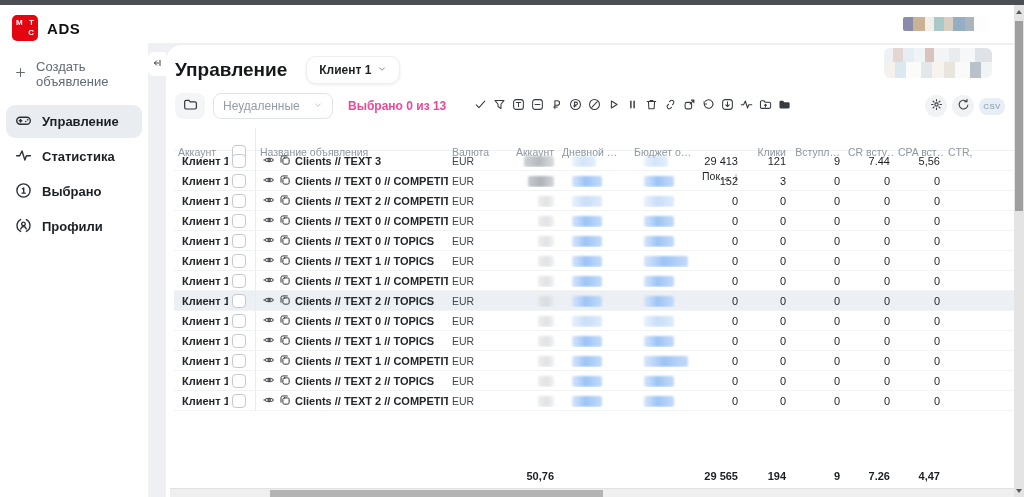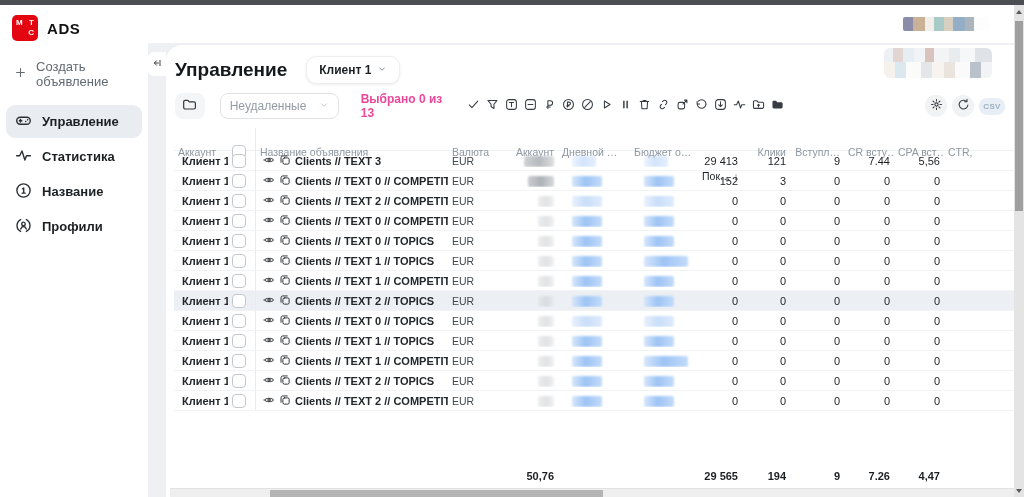--- a/index.html
+++ b/index.html
@@ -44,21 +44,21 @@
 
   .page-head { display:flex; align-items:center; height:40px; padding:10px 10px 0 9px; position:relative; }
   .page-title { font-size:19px; font-weight:bold; color:#14181b; }
   .client-chip { margin-left:19px; display:flex; align-items:center; gap:6px; background:#fff; border:1px solid #eceef0; box-shadow:0 1px 3px rgba(20,30,40,.08); border-radius:10px; padding:6px 12px; font-size:12px; font-weight:600; color:#1d2023; cursor:pointer; }
   .client-chip svg { width:10px; height:10px; color:#70787f; }
   .censor-b { position:absolute; top:3px; right:22px; width:108px; height:30px; border-radius:6px; overflow:hidden; filter:blur(.6px); }
   .censor-b .r1 { height:14px; background:linear-gradient(90deg,#eef1f4 0 8%,#e3d6d2 8% 18%,#e7eef3 18% 28%,#f1f4f6 28% 38%,#d9c4bd 38% 46%,#f3f4f5 46% 60%,#e9ecef 60% 70%,#f6f7f8 70% 84%,#dfe3e7 84% 100%); }
   .censor-b .r2 { height:16px; background:linear-gradient(90deg,#f5f1ec 0 10%,#dce8f0 10% 20%,#fbfbfa 20% 34%,#e4e7ea 34% 44%,#f7f4ef 44% 56%,#e9e4de 56% 66%,#fafafa 66% 80%,#b9c2ca 80% 90%,#f2f3f4 90% 100%); }
 
   
-  .toolbar { display:flex; align-items:center; margin:7px 9px 0 9px; height:28px;gap:7px; }
+  .toolbar { display:flex; align-items:center; margin:7px 9px 0 9px; height:28px; }
   .folder-btn { width:30px; height:26px; border-radius:8px; background:#f4f5f7; display:flex; align-items:center; justify-content:center; color:#33393f; cursor:pointer; }
   .folder-btn svg { width:15px; height:15px; }
   .status-select { margin-left:8px; width:120px; height:26px; border:1px solid #e0e3e6; border-radius:8px; background:#fff; display:flex; align-items:center; justify-content:space-between; padding:0 9px; font-size:12px; color:#949ca5; cursor:pointer; }
   .status-select svg { width:10px; height:10px; color:#b6bdc4; }
   .sel-summary { margin-left:15px; font-size:12px; font-weight:600; color:#ec4899; }
   .tb-icons { margin-left:auto; display:flex; align-items:center; gap:2px; }
   .tb-btn { width:17px; height:20px; display:flex; align-items:center; justify-content:center; color:#363c42; cursor:pointer; border-radius:5px; }
   .tb-btn svg { width:13px; height:13px; }
   .tb-right { display:flex; align-items:center; gap:5px; margin-left:132px; }
   .round-btn { width:22px; height:22px; border-radius:50%; background:#f1f2f4; display:flex; align-items:center; justify-content:center; color:#363c42; cursor:pointer; }
@@ -141,21 +141,21 @@
         <span><svg viewBox="0 0 16 16" fill="none" stroke="currentColor" stroke-width="1.3" stroke-linecap="round" stroke-linejoin="round">
             <path d="M1.5 8.2h2.9L6.6 3.7l2.7 8.6 1.5-4.1h3.7"></path>
           </svg></span>
         <span>Статистика</span>
       </div>
       <div class="nav-item">
         <span><svg viewBox="0 0 16 16" fill="none" stroke="currentColor" stroke-width="1.3" stroke-linecap="round" stroke-linejoin="round">
             <circle cx="8" cy="8" r="6.2"></circle>
             <path d="M7 6.4l1.2-.8v4.9M6.7 10.5h2.9"></path>
           </svg></span>
-        <span>Название</span>
+        <span>Выбрано</span>
       </div>
       <div class="nav-item">
         <span><svg viewBox="0 0 16 16" fill="none" stroke="currentColor" stroke-width="1.3" stroke-linecap="round" stroke-linejoin="round">
             <path d="M5.3 2.4C3.2 3.5 1.9 5.6 1.9 8s1.3 4.5 3.4 5.6M10.7 2.4c2.1 1.1 3.4 3.2 3.4 5.6s-1.3 4.5-3.4 5.6"></path>
             <circle cx="8" cy="6.5" r="1.7"></circle>
             <path d="M5.4 11.3c.5-1.5 1.5-2.3 2.6-2.3s2.1.8 2.6 2.3"></path>
           </svg></span>
         <span>Профили</span>
       </div>
     </nav>

